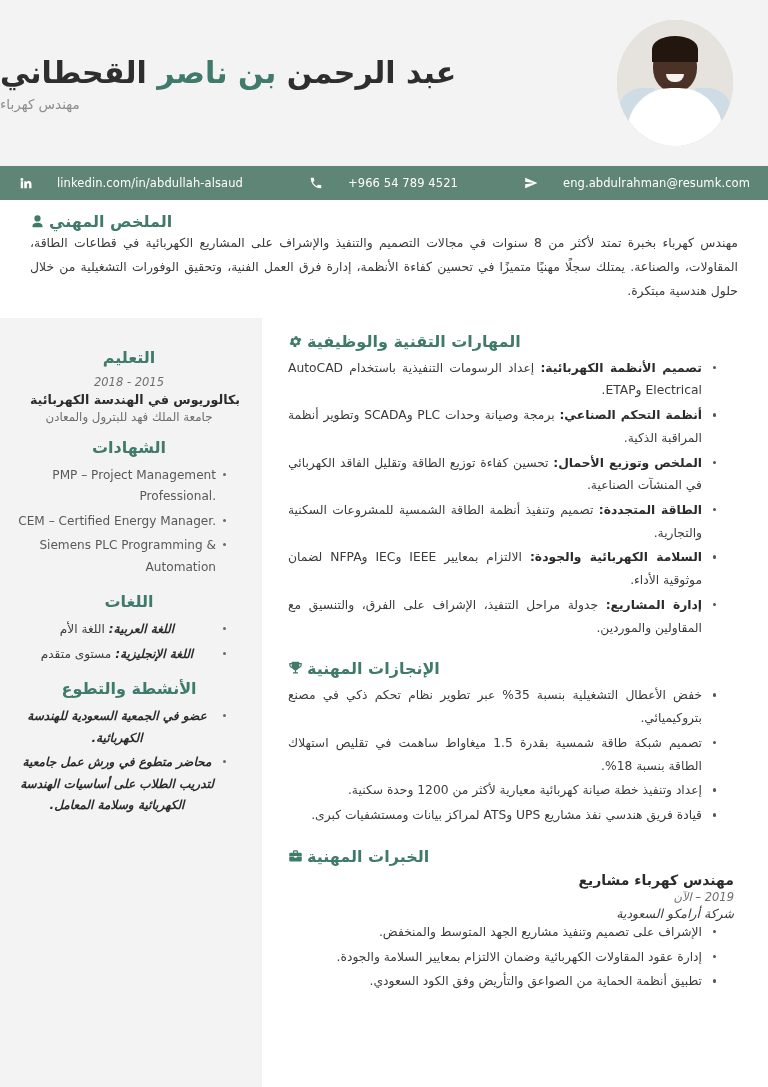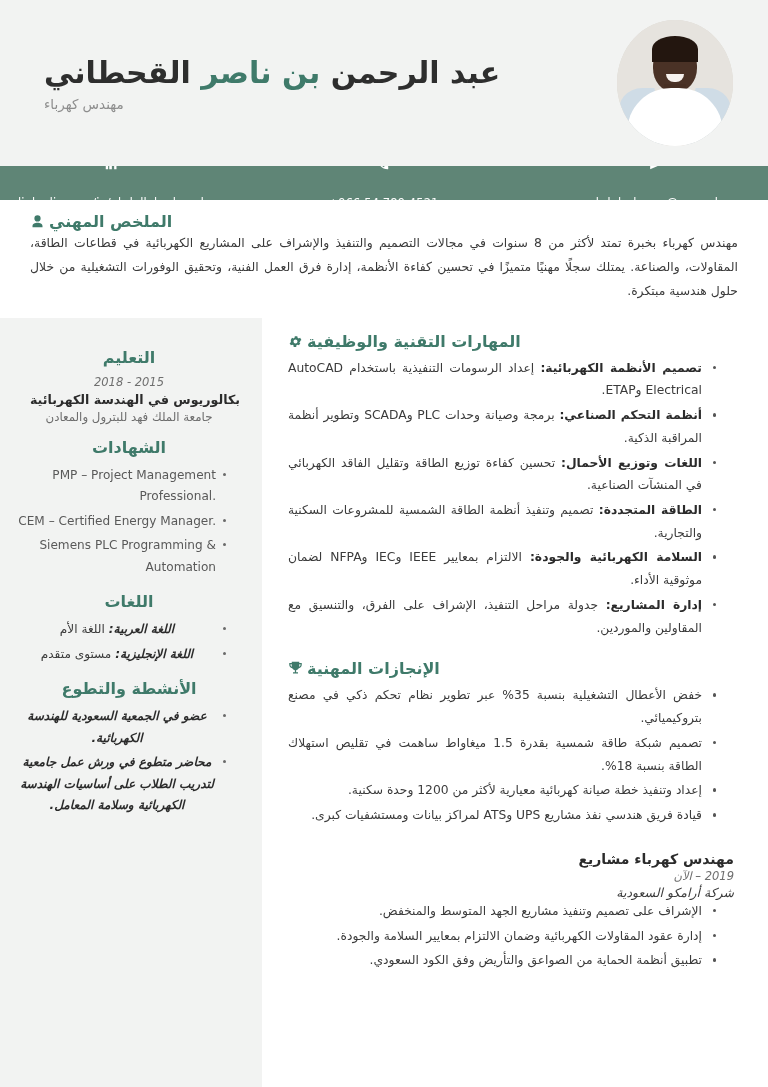--- a/index.html
+++ b/index.html
@@ -60,21 +60,20 @@
   }
   .photo .jacketL,.photo .jacketR{
     position:absolute;bottom:0;width:40px;height:58px;background:#cfdce6;
   }
   .photo .jacketL{left:2px;border-radius:28px 0 0 0;transform:skewX(9deg);}
   .photo .jacketR{right:2px;border-radius:0 28px 0 0;transform:skewX(-9deg);}
 
   .name-block{
     flex:1 1 auto;
     text-align:left;
-    padding-left:44px;
     padding-right:26px;
     direction:rtl;
   }
   .name{
     font-size:30px;font-weight:bold;color:#2e2e2e;
     line-height:1.25;letter-spacing:0;
     text-align:left;
     white-space:nowrap;
   }
   .name .accent{color:#3f7a6a;}
@@ -88,21 +87,21 @@
   .contact-bar{
     height:34px;
     background:#5f8576;
     display:flex;align-items:center;
     direction:ltr;
     color:#ffffff;
     font-size:11.5px;
     padding:0 18px;
     box-sizing:border-box;
   }
-  .contact-item{display:flex;align-items:center;gap:24px;white-space:nowrap;flex-direction:column;}
+  .contact-item{display:flex;align-items:center;gap:24px;white-space:nowrap;}
   .contact-item.linkedin{flex:0 0 auto;}
   .c-spacer{flex:1 1 auto;}
   .contact-item .ico{
     display:inline-flex;align-items:center;justify-content:center;
     width:15px;height:15px;flex:0 0 auto;
   }
   .contact-item .ico svg{display:block;fill:#ffffff;}
   .contact-text{letter-spacing:.1px;}
 
   
@@ -296,21 +295,21 @@
           <span class="title">المهارات التقنية والوظيفية</span>
           <span class="sicon">
             <svg width="15" height="15" viewBox="0 0 24 24">
                 <path d="M19.4 13a7.6 7.6 0 000-2l2-1.6-2-3.4-2.4 1a7.5 7.5 0 00-1.7-1l-.4-2.6h-4l-.4 2.6c-.6.2-1.2.6-1.7 1l-2.4-1-2 3.4L4.6 11a7.6 7.6 0 000 2l-2 1.6 2 3.4 2.4-1c.5.4 1.1.8 1.7 1l.4 2.6h4l.4-2.6c.6-.2 1.2-.6 1.7-1l2.4 1 2-3.4-2.2-1.6zM12 15.2A3.2 3.2 0 1112 8.8a3.2 3.2 0 010 6.4z"></path>
               </svg>
           </span>
         </div>
         <ul class="bullets">
           <li><b>تصميم الأنظمة الكهربائية:</b><span> إعداد الرسومات التنفيذية باستخدام AutoCAD Electrical وETAP.</span></li>
           <li><b>أنظمة التحكم الصناعي:</b><span> برمجة وصيانة وحدات PLC وSCADA وتطوير أنظمة المراقبة الذكية.</span></li>
-          <li><b>اللغات وتوزيع الأحمال:</b><span> تحسين كفاءة توزيع الطاقة وتقليل الفاقد الكهربائي في المنشآت الصناعية.</span></li>
+          <li><b>الملخص وتوزيع الأحمال:</b><span> تحسين كفاءة توزيع الطاقة وتقليل الفاقد الكهربائي في المنشآت الصناعية.</span></li>
           <li><b>الطاقة المتجددة:</b><span> تصميم وتنفيذ أنظمة الطاقة الشمسية للمشروعات السكنية والتجارية.</span></li>
           <li><b>السلامة الكهربائية والجودة:</b><span> الالتزام بمعايير IEEE وIEC وNFPA لضمان موثوقية الأداء.</span></li>
           <li><b>إدارة المشاريع:</b><span> جدولة مراحل التنفيذ، الإشراف على الفرق، والتنسيق مع المقاولين والموردين.</span></li>
         </ul>
       </div>
 
       <div class="main-sec" style="padding-top:18px;">
         <div class="sec-head">
           <span class="title">الإنجازات المهنية</span>
           <span class="sicon">
@@ -321,20 +320,28 @@
         </div>
         <ul class="bullets">
           <li>خفض الأعطال التشغيلية بنسبة 35% عبر تطوير نظام تحكم ذكي في مصنع بتروكيميائي.</li>
           <li>تصميم شبكة طاقة شمسية بقدرة 1.5 ميغاواط ساهمت في تقليص استهلاك الطاقة بنسبة 18%.</li>
           <li>إعداد وتنفيذ خطة صيانة كهربائية معيارية لأكثر من 1200 وحدة سكنية.</li>
           <li>قيادة فريق هندسي نفذ مشاريع UPS وATS لمراكز بيانات ومستشفيات كبرى.</li>
         </ul>
       </div>
 
       <div class="main-sec" style="padding-top:18px;">
+        <div class="sec-head">
+          <span class="title">الخبرات المهنية</span>
+          <span class="sicon">
+            <svg width="15" height="15" viewBox="0 0 24 24">
+                <path d="M10 2h4a2 2 0 012 2v2h4a2 2 0 012 2v3H2V8a2 2 0 012-2h4V4a2 2 0 012-2zm0 4h4V4h-4v2zM2 12h8v2h4v-2h8v6a2 2 0 01-2 2H4a2 2 0 01-2-2v-6z"></path>
+              </svg>
+          </span>
+        </div>
 
         <div class="exp-entry">
           <div class="exp-role">مهندس كهرباء مشاريع</div>
           <div class="exp-dates">2019 – الآن</div>
           <div class="exp-company">شركة أرامكو السعودية</div>
         </div>
 
         <ul class="bullets exp-bullets">
           <li>الإشراف على تصميم وتنفيذ مشاريع الجهد المتوسط والمنخفض.</li>
           <li>إدارة عقود المقاولات الكهربائية وضمان الالتزام بمعايير السلامة والجودة.</li>

